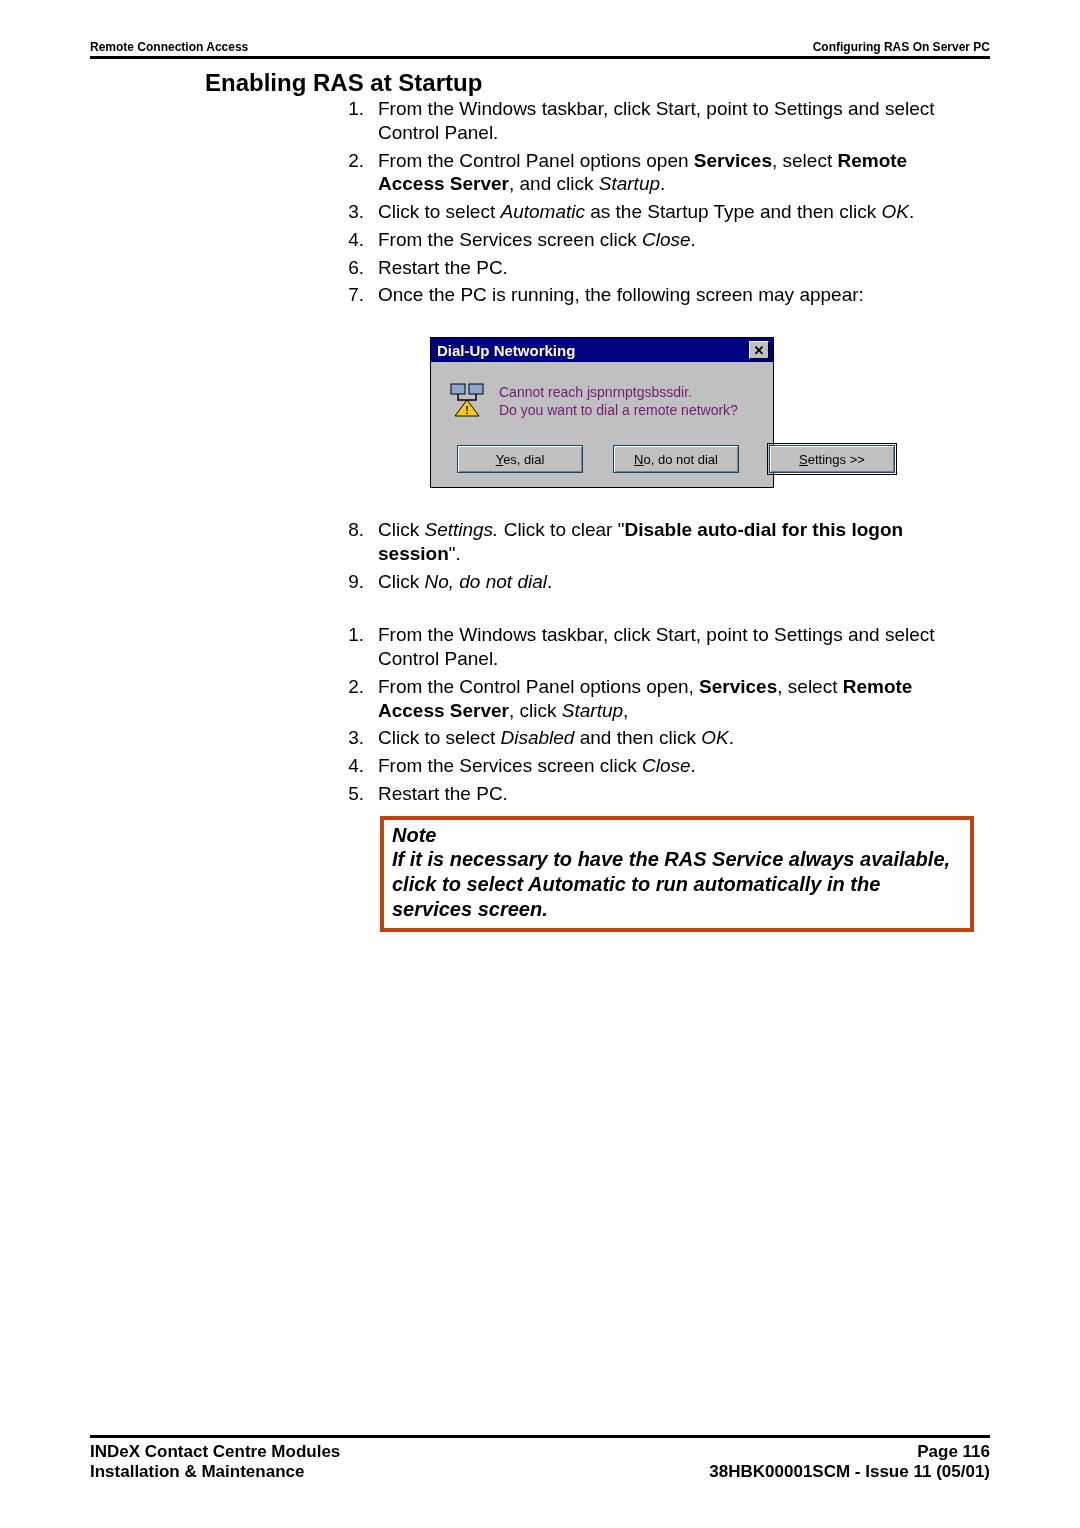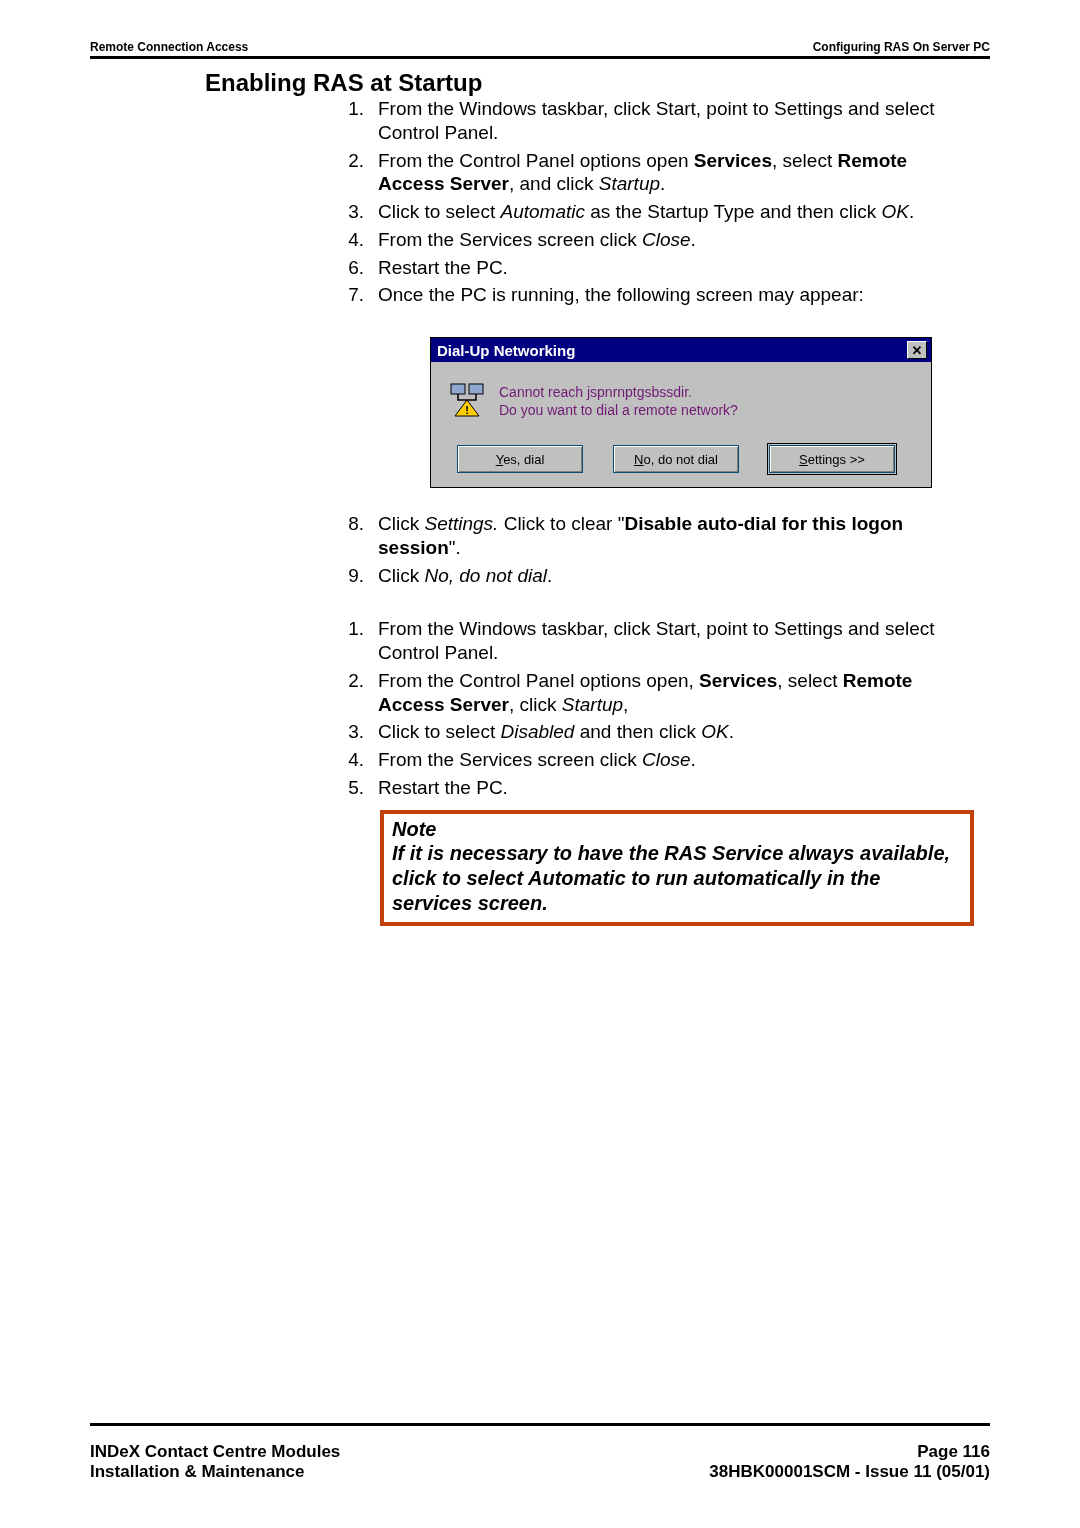--- a/index.html
+++ b/index.html
@@ -53,22 +53,22 @@
     width: 34px;
     flex-shrink: 0;
     text-align: right;
     padding-right: 14px;
   }
   .li .txt { flex: 1; }
   .bold { font-weight: bold; }
   .ital { font-style: italic; }
   
   .dlgwrap {
-    margin: 30px 0 24px 340px;
-    width: 502px;
+    margin: 30px 0 30px 340px;
+    width: 344px;
   }
   .dlg {
     border: 1px solid #000;
     background: #c0c0c0;
     font-family: "MS Sans Serif", Tahoma, Arial, sans-serif;
   }
   .dlg-title {
     background: #000080;
     color: #fff;
     font-weight: bold;
@@ -139,21 +139,21 @@
     font-size: 20px;
   }
   .note .ntitle { font-style: italic; font-weight: bold; }
   .note .nbody { font-style: italic; font-weight: bold; line-height: 1.25; }
   
   .ftr {
     position: absolute;
     left: 90px; right: 90px;
     bottom: 46px;
     border-top: 3px solid #000;
-    padding-top: 16px;
+    padding-top: 4px;
     display:flex;
     justify-content: space-between;
     font-weight: bold;
     font-size: 17px;
   }
   .ftr .r { text-align: right; }
 </style>
 </head>
 <body>
 

